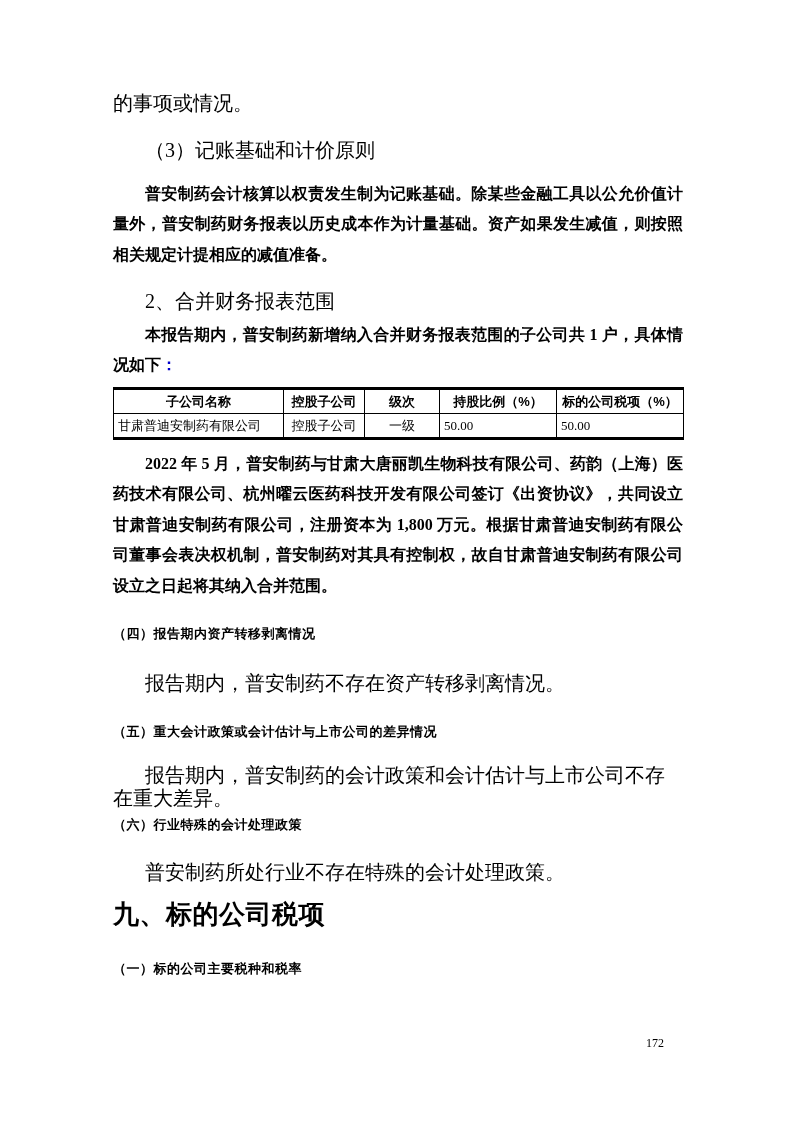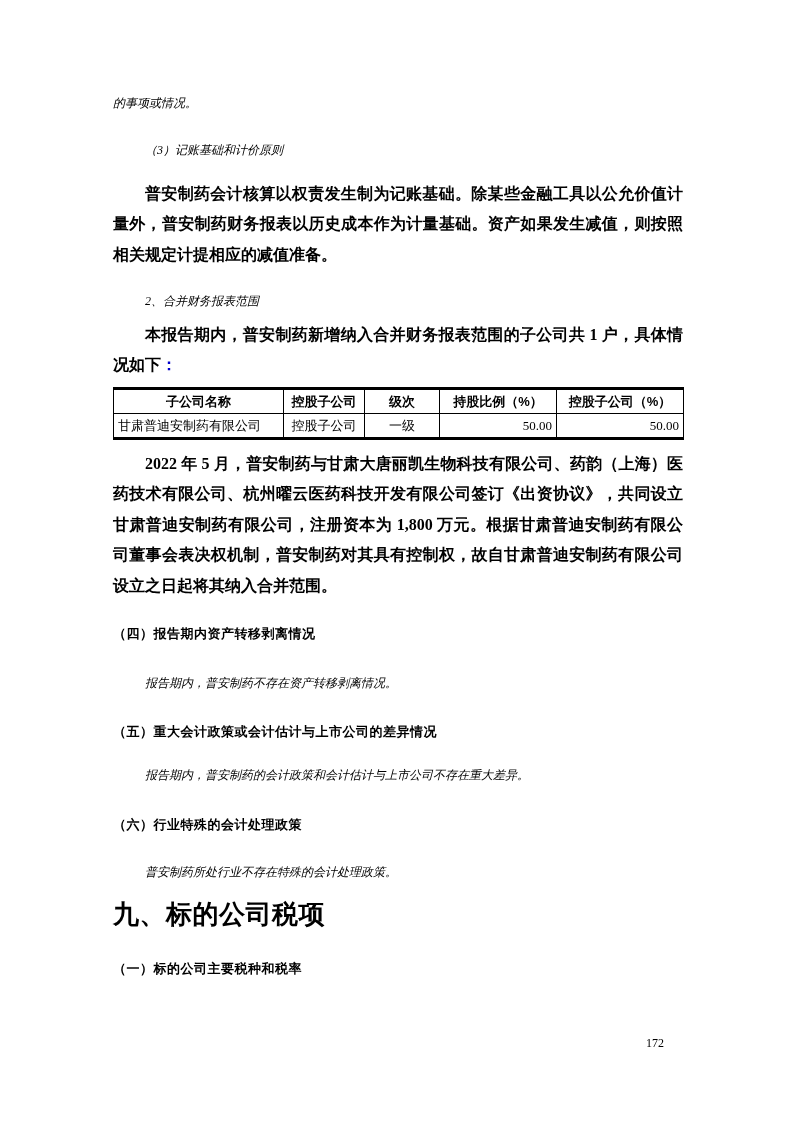--- a/index.html
+++ b/index.html
@@ -5,21 +5,21 @@
   html, body { margin: 0; padding: 0; }
   body {
     width: 793px; height: 1122px;
     background: #ffffff;
     color: #000000;
     font-family: "Liberation Serif", "DejaVu Serif", serif;
     position: relative;
     overflow: hidden;
   }
   .blk { position: absolute; left: 113px; width: 570px; }
-  .body-line { font-size: 12px; line-height: 23px; font-style: italic; }
+  .body-line { font-size: 20px; line-height: 23px; }
   .para {
     font-size: 16px; line-height: 30.4px;
     text-align: justify; text-indent: 32px; font-weight: bold;
   }
   .indent2 { text-indent: 32px; }
   .heading {
     font-family: "Liberation Sans", "DejaVu Sans", sans-serif;
     font-weight: bold; font-size: 13px; line-height: 25px;
     letter-spacing: 0.5px;
   }
@@ -39,21 +39,21 @@
     padding: 1px 4px;
     height: 21px;
     overflow: hidden; white-space: nowrap;
   }
   table.sub-table th {
     font-family: "Liberation Sans", "DejaVu Sans", sans-serif;
     font-weight: bold; text-align: center;
   }
   td.c-left { text-align: left; padding-left: 5px; }
   td.c-center { text-align: center; }
-  td.c-right { text-align: right; padding-right: 6px; }
+  td.c-right { padding-right: 6px; }
 
   .page-number {
     position: absolute; top: 1036px; left: 646px;
     font-size: 12px; width: 40px; text-align: left;
   }
 </style>
 </head>
 <body>
 
 <div>
@@ -75,21 +75,21 @@
         <col style="width:75px">
       <col style="width:117px">
         <col style="width:127px">
     </colgroup>
     <thead>
       <tr>
         <th>子公司名称</th>
         <th>控股子公司</th>
         <th>级次</th>
         <th>持股比例（%）</th>
-        <th>控股子公司（%）</th>
+        <th>标的公司税项（%）</th>
       </tr>
     </thead>
     <tbody>
       <tr>
         <td class="c-left">甘肃普迪安制药有限公司</td>
         <td class="c-center">控股子公司</td>
         <td class="c-center">一级</td>
         <td class="c-right">50.00</td>
         <td class="c-right">50.00</td>
       </tr>

